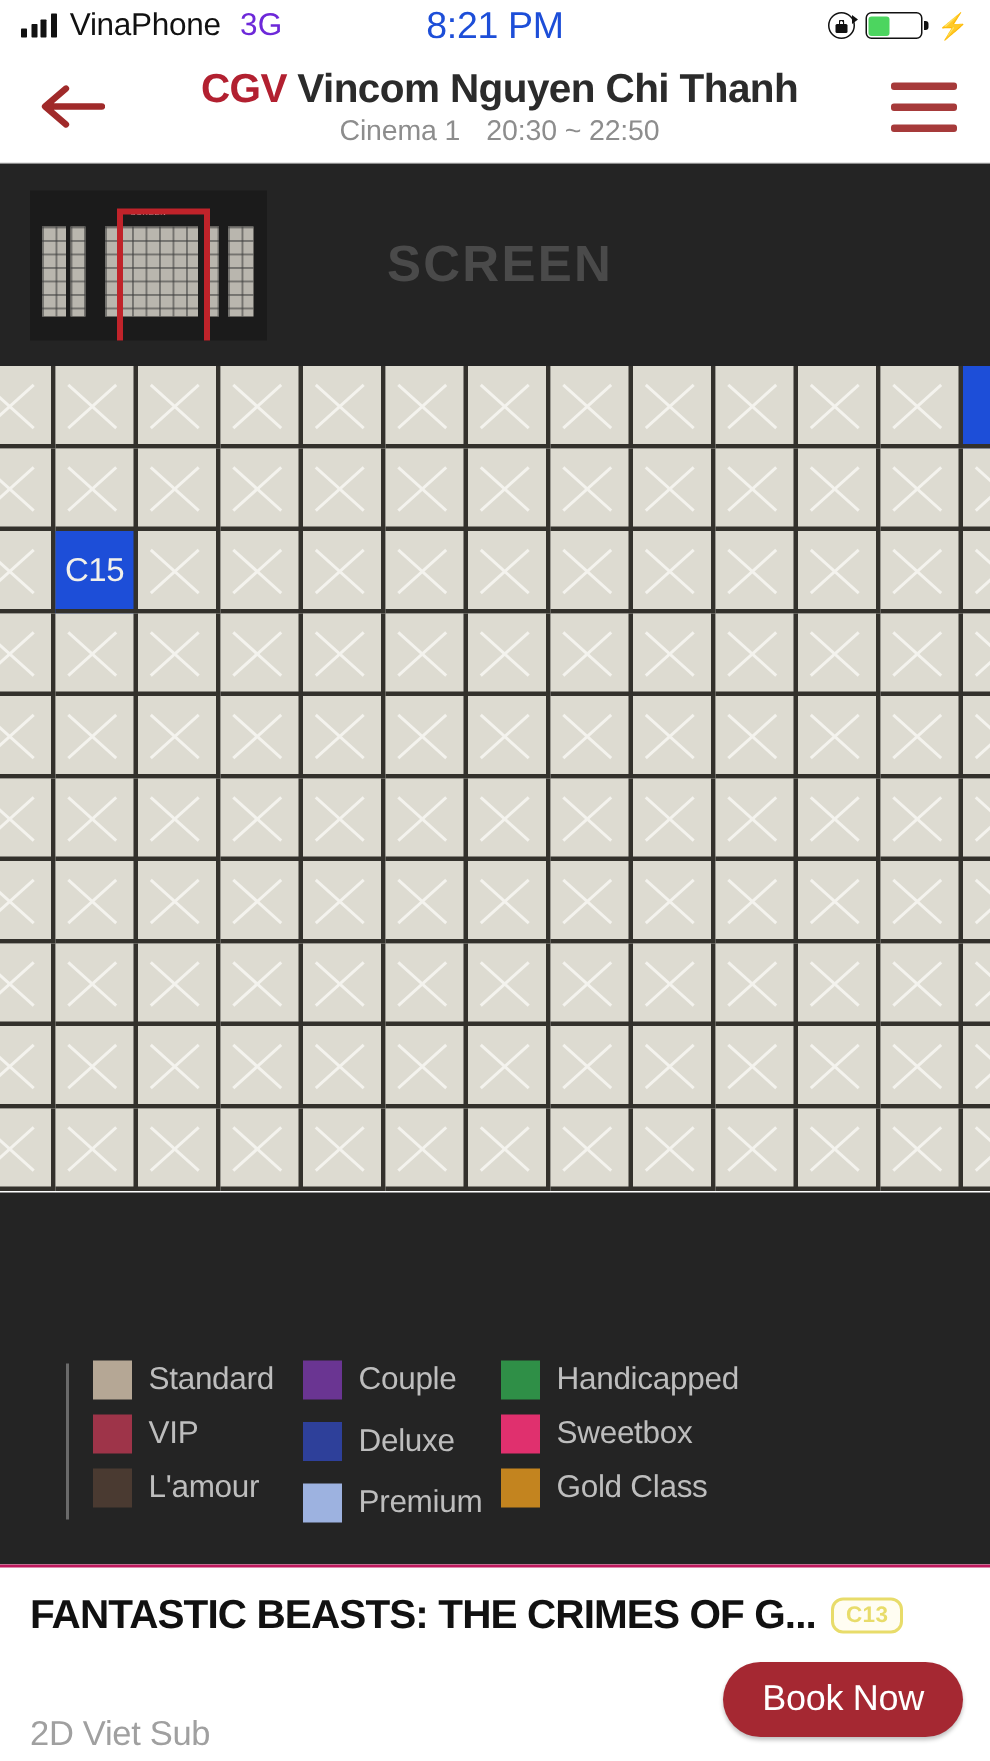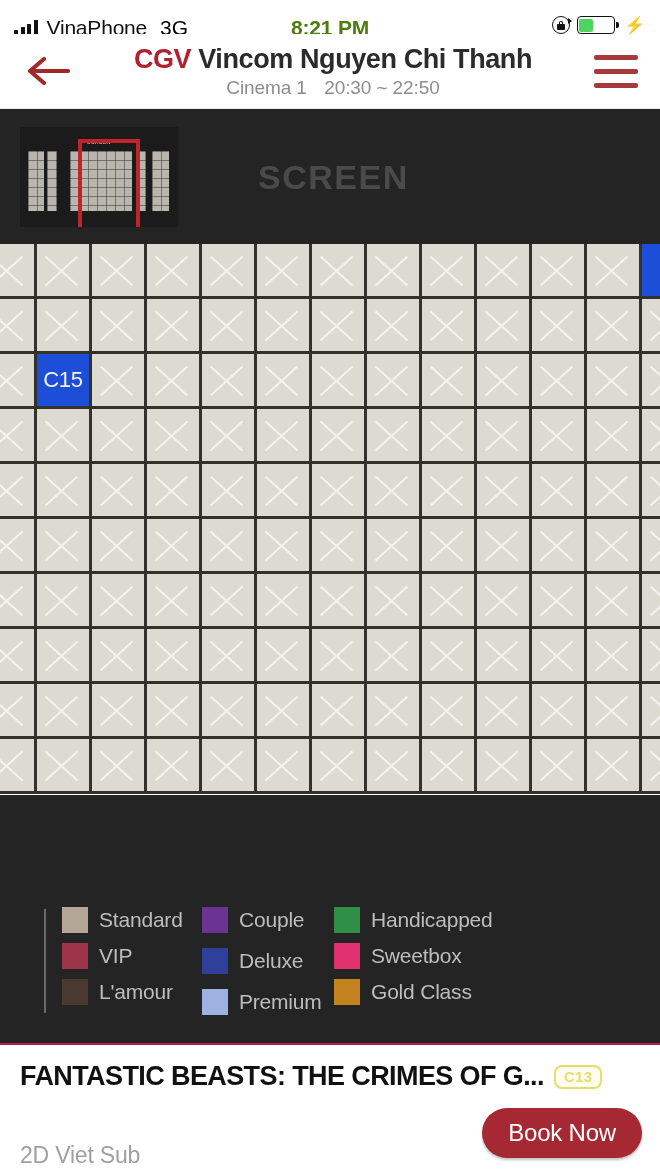--- a/index.html
+++ b/index.html
@@ -8,36 +8,36 @@
     font-family:"Liberation Sans", sans-serif;
     background:#ffffff;
     overflow:hidden;
     position:relative;
   }
 
   
   .statusbar {
     height:34px; width:100%;
     background:#ffffff;
-    display:flex; align-items:flex-start;
+    display:flex; align-items:center;
     padding:16px 14px;
     position:relative;
   }
   .sb-left { display:flex; align-items:center; gap:9px; }
   .signal { display:flex; align-items:flex-end; gap:2.5px; height:16px; }
   .signal i { display:block; width:4px; background:#111; border-radius:0.5px; }
   .signal i:nth-child(1){ height:6px; }
   .signal i:nth-child(2){ height:9px; }
   .signal i:nth-child(3){ height:12.5px; }
   .signal i:nth-child(4){ height:16px; }
   .carrier { font-size:21px; color:#111; letter-spacing:-0.2px; }
-  .net { font-size:21px; color:#000000; margin-left:4px; }
+  .net { font-size:21px; color:#6d28d9; margin-left:4px; }
   .clock {
     position:absolute; left:0; right:0; text-align:center;
-    font-size:21px; font-weight:bold; color:#4d7c0f; letter-spacing:-0.2px;
+    font-size:25px; font-weight:normal; color:#1d4ed8; letter-spacing:-0.2px;
     pointer-events:none;
   }
   .sb-right {
     margin-left:auto; display:flex; align-items:center; gap:7px;
   }
   .rot-lock { position:relative; width:18px; height:18px; }
   .rot-lock .ring {
     position:absolute; inset:0; border:1.6px solid #111; border-radius:50%;
   }
   .rot-lock .body {

